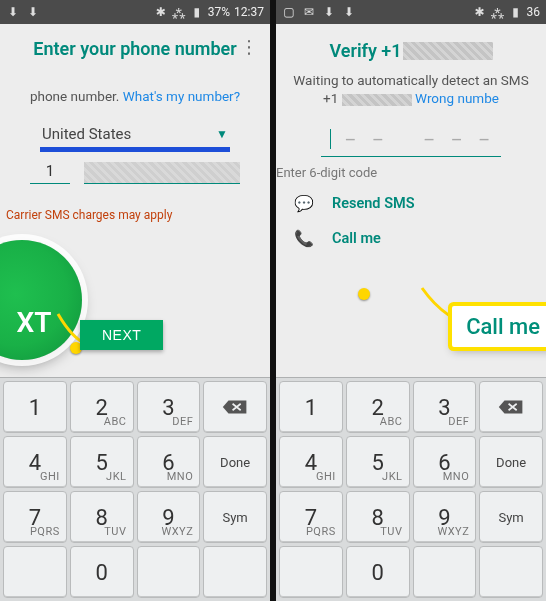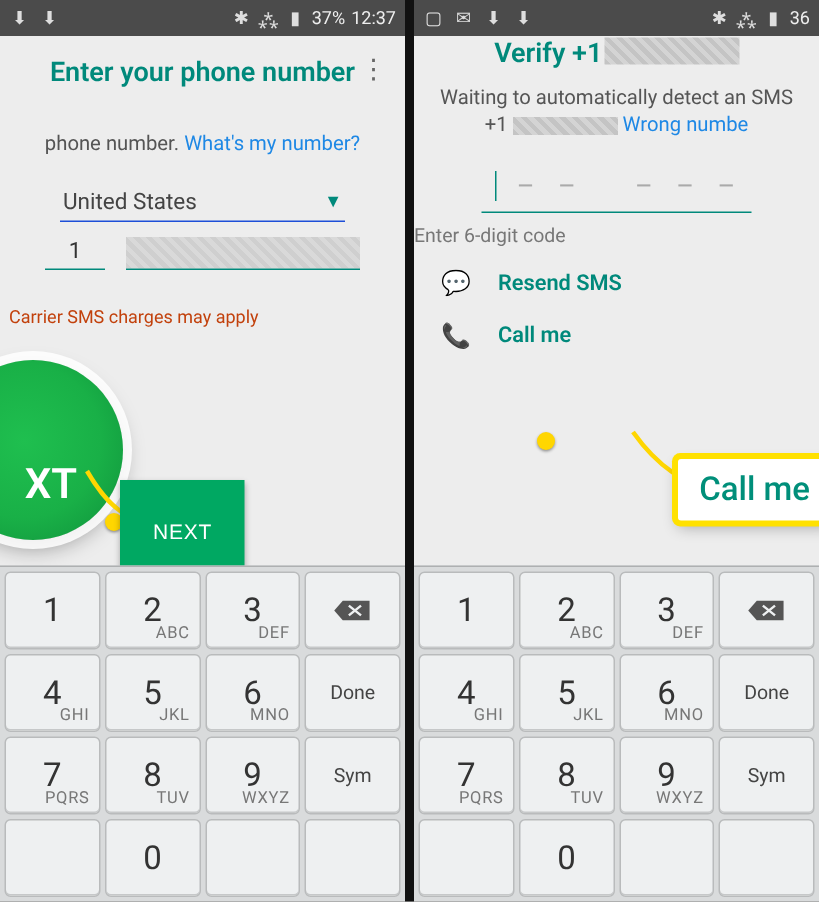--- a/index.html
+++ b/index.html
@@ -72,21 +72,21 @@
     text-align:center;
     padding: 4px 8px;
     font-size:13.5px;
     color:#555;
     line-height:1.35;
   }
   .link { color:#1e88e5; }
   .country {
     margin: 12px auto 4px;
     width: 190px;
-    border-bottom: 1px solid #1d4ed8;
+    border-bottom: 5px solid #1d4ed8;
     display:flex;
     justify-content:space-between;
     align-items:center;
     padding: 4px 2px;
     color:#444;
     font-size:15px;
   }
   .country-arrow { color:#00897b; font-size:12px;}
   .phone-row {
     margin: 10px auto 4px;
@@ -112,21 +112,21 @@
   }
   .small-note {
     font-size:12px;
     color:#c2410c;
     padding: 20px 0 0 6px;
   }
   .next-btn {
     background:#00a862;
     color:#fff;
     border:none;
-    padding:26px 22px;
+    padding:7px 22px;
     font-size:14px;
     letter-spacing:.5px;
     position:absolute;
     left:80px;
     top:296px;
     box-shadow:0 2px 4px rgba(0,0,0,.3);
   }
   
   .bubble {
     position:absolute;
@@ -165,21 +165,22 @@
 
   
   .verify-head {
     color:#00897b;
     font-size:18px;
     font-weight:600;
     text-align:center;
     display:flex;
     justify-content:center;
     gap:1px;
-    padding:1px 0 6px;
+    align-items:center;
+    padding:16px 0 6px;
   }
   .pix {
     width:90px; height:18px;
     background: repeating-linear-gradient(45deg,#c4c4c4,#c4c4c4 3px,#d4d4d4 3px,#d4d4d4 6px);
     filter: blur(.4px);
   }
   .code-row {
     margin: 14px auto 4px;
     width: 180px;
     border-bottom:1px solid #00897b;

